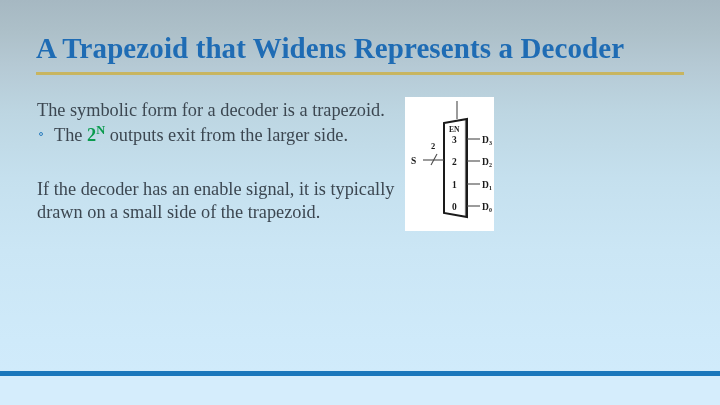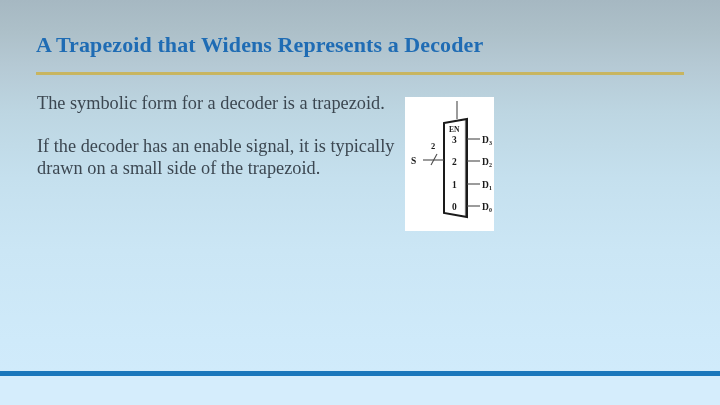--- a/index.html
+++ b/index.html
@@ -27,50 +27,50 @@
         #d2ecfc 100%);
     overflow: hidden;
   }
 
   
   .title {
     position: absolute;
     left: 36px;
     top: 32px;
     width: 650px;
-    font-size: 22px;
+    font-size: 29px;
     font-weight: bold;
     color: #1f6cb4;
     letter-spacing: 0.1px;
     white-space: nowrap;
   }
   .title-rule {
     position: absolute;
     left: 36px;
     top: 72px;
     width: 648px;
     height: 2.5px;
     background: #c8b560;
   }
 
   
   .body-col {
     position: absolute;
     left: 37px;
-    top: 92px;
+    top: 99px;
     width: 370px;
     color: #3b4650;
   }
   .para {
     font-size: 18.3px;
     line-height: 22.5px;
     color: #3c4751;
   }
   .para.second {
-    margin-top: 20px;
+    margin-top: 32px;
   }
   .bullets {
     margin: 2px 0 0 0;
     padding: 0;
     list-style: none;
   }
   .bullet-item {
     position: relative;
     font-size: 18.3px;
     line-height: 22.5px;
@@ -139,20 +139,24 @@
   <div class="title">A Trapezoid that Widens Represents a Decoder</div>
   <div class="title-rule"></div>
 
   <div class="body-col">
 
     <div class="para">The symbolic form for a decoder is a trapezoid.</div>
 
     <ul class="bullets">
 
 
+      <li class="bullet-item">
+        <span class="bullet-marker"></span>
+        <span>The </span><span class="hl"><span>2</span><sup>N</sup></span><span> outputs exit from the larger side.</span>
+      </li>
 
     </ul>
 
     <div class="para second">If the decoder has an enable signal, it is typically drawn on a small side of the trapezoid.</div>
   </div>
 
   <div class="figure-box">
     <svg class="figure-svg" viewBox="0 0 89 134">
 
       <line x1="52" y1="4" x2="52" y2="22" stroke="#4a4a4a" stroke-width="1.1"></line>

